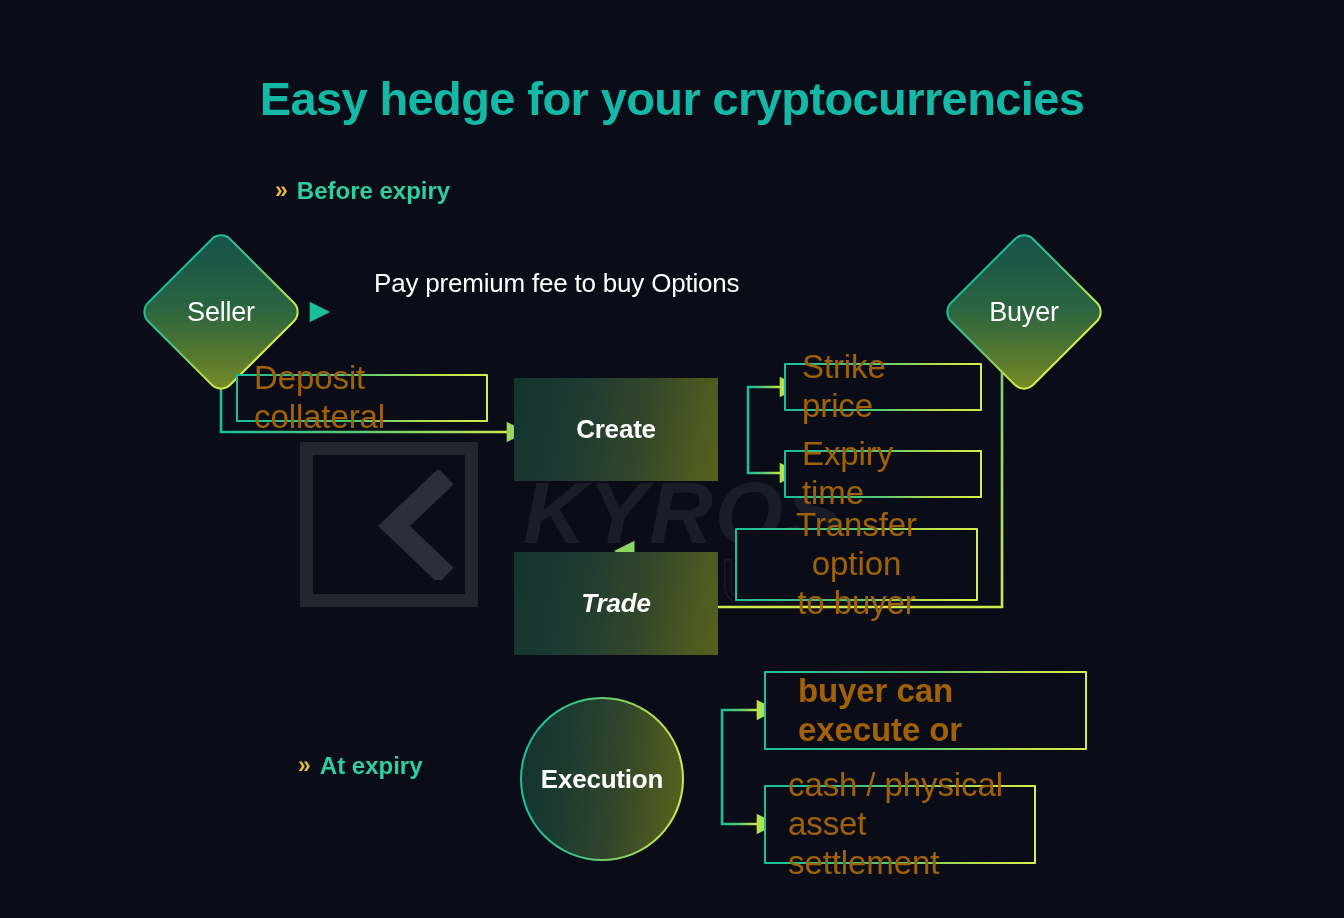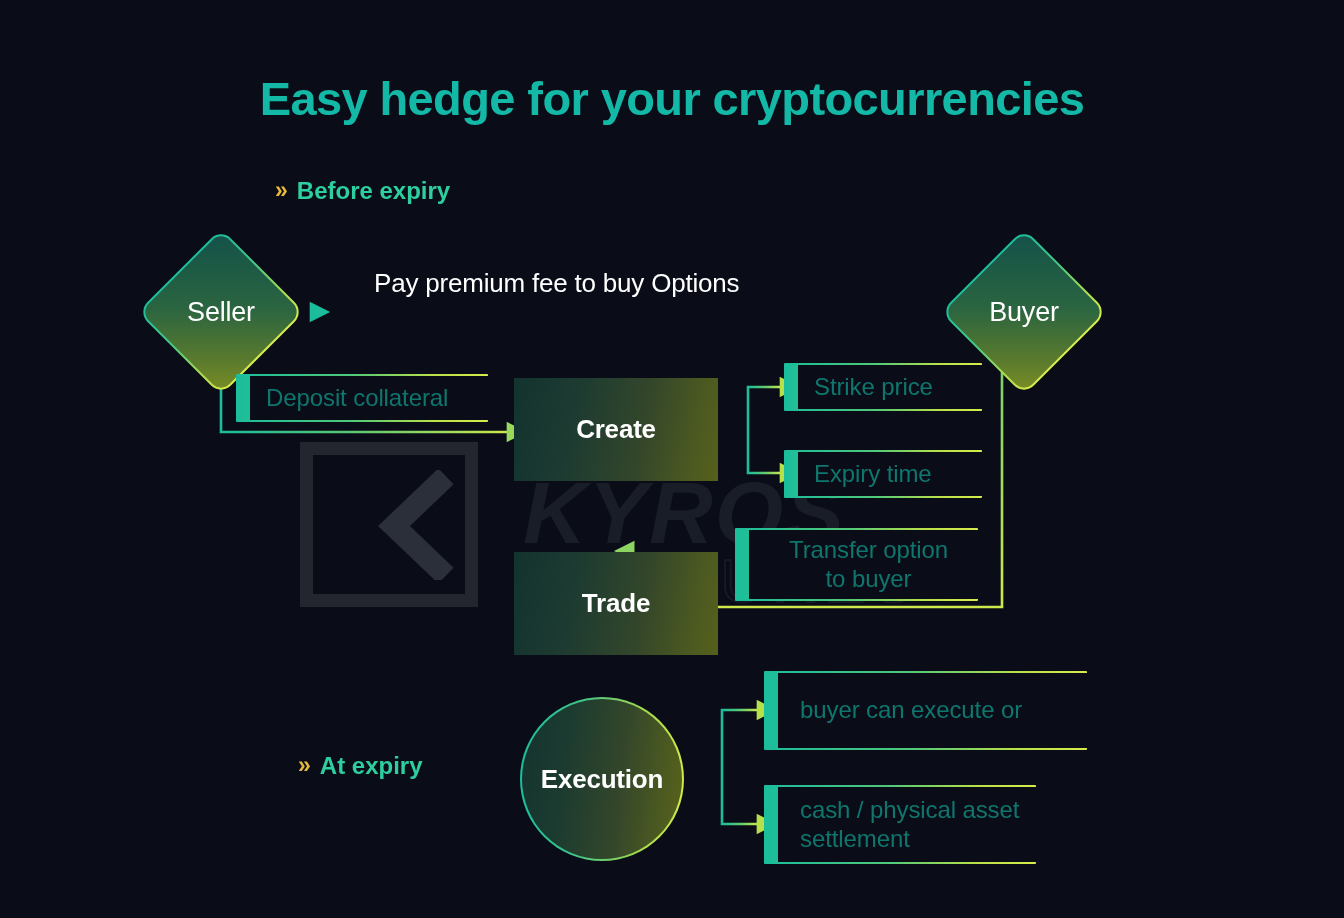--- a/index.html
+++ b/index.html
@@ -67,25 +67,24 @@
     z-index: 4;
   }
   .obox > .inner {
     width: 100%;
     height: 100%;
     box-sizing: border-box;
     background: #0a0d18;
     display: flex;
     align-items: center;
     padding: 0 16px;
-    color: #0f766e;
-    font-size: 24px;
+    color: #a16207;
+    font-size: 33px;
     line-height: 1.18;
     letter-spacing: -0.1px;
-    margin-left: 12px;
   }
 
   
   .fbox {
     position: absolute;
     box-sizing: border-box;
     padding: 0;
     background-image: linear-gradient(90deg, #1bbd9c 0%, #56c96f 42%, #b5e04a 76%, #d8ec4a 100%);
     z-index: 4;
   }
@@ -315,33 +314,33 @@
       <div class="inner">Expiry time</div>
     </div>
 
     <div class="obox" style="left:735px; top:528px; width:243px; height:73px;">
       <div class="inner" style="flex-direction:column; justify-content:center; align-items:center; text-align:center; padding:0 10px;">
         <span>Transfer option</span>
         <span>to buyer</span>
       </div>
     </div>
 
-    <div class="fbox" style="left:514px; top:552px; width:204px; height:103px;">
+    <div class="fbox" style="left:514px; top:552px; width:204px; height:103px;font-style:italic;">
       <div class="inner">Trade</div>
     </div>
 
     <div class="circle-wrap" style="left:520px; top:697px; width:164px; height:164px;">
       <div class="circle-shape">
           <i></i>
         </div>
       <div class="circle-label">Execution</div>
     </div>
 
     <div class="obox" style="left:764px; top:671px; width:323px; height:79px;">
-      <div class="inner" style="padding-left:22px;">buyer can execute or</div>
+      <div class="inner" style="padding-left:32px;font-weight:bold;">buyer can execute or</div>
     </div>
 
     <div class="obox" style="left:764px; top:785px; width:272px; height:79px;">
       <div class="inner" style="flex-direction:column; align-items:flex-start; justify-content:center; padding-left:22px;">
         <span>cash /  physical asset</span>
         <span>settlement</span>
       </div>
     </div>
 
   </div>

